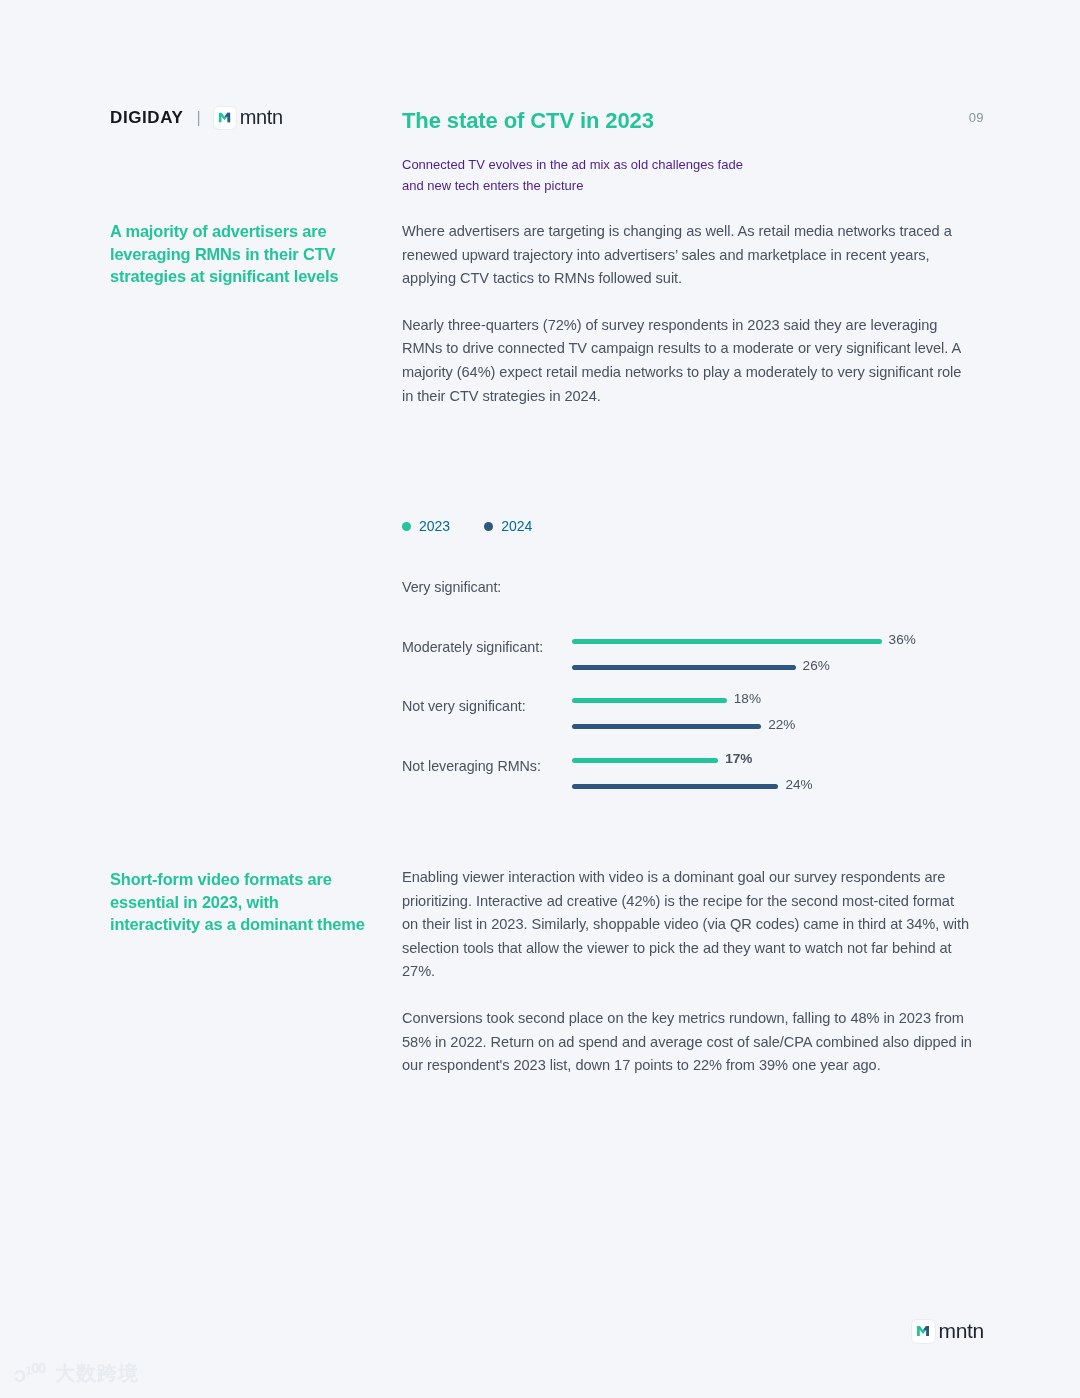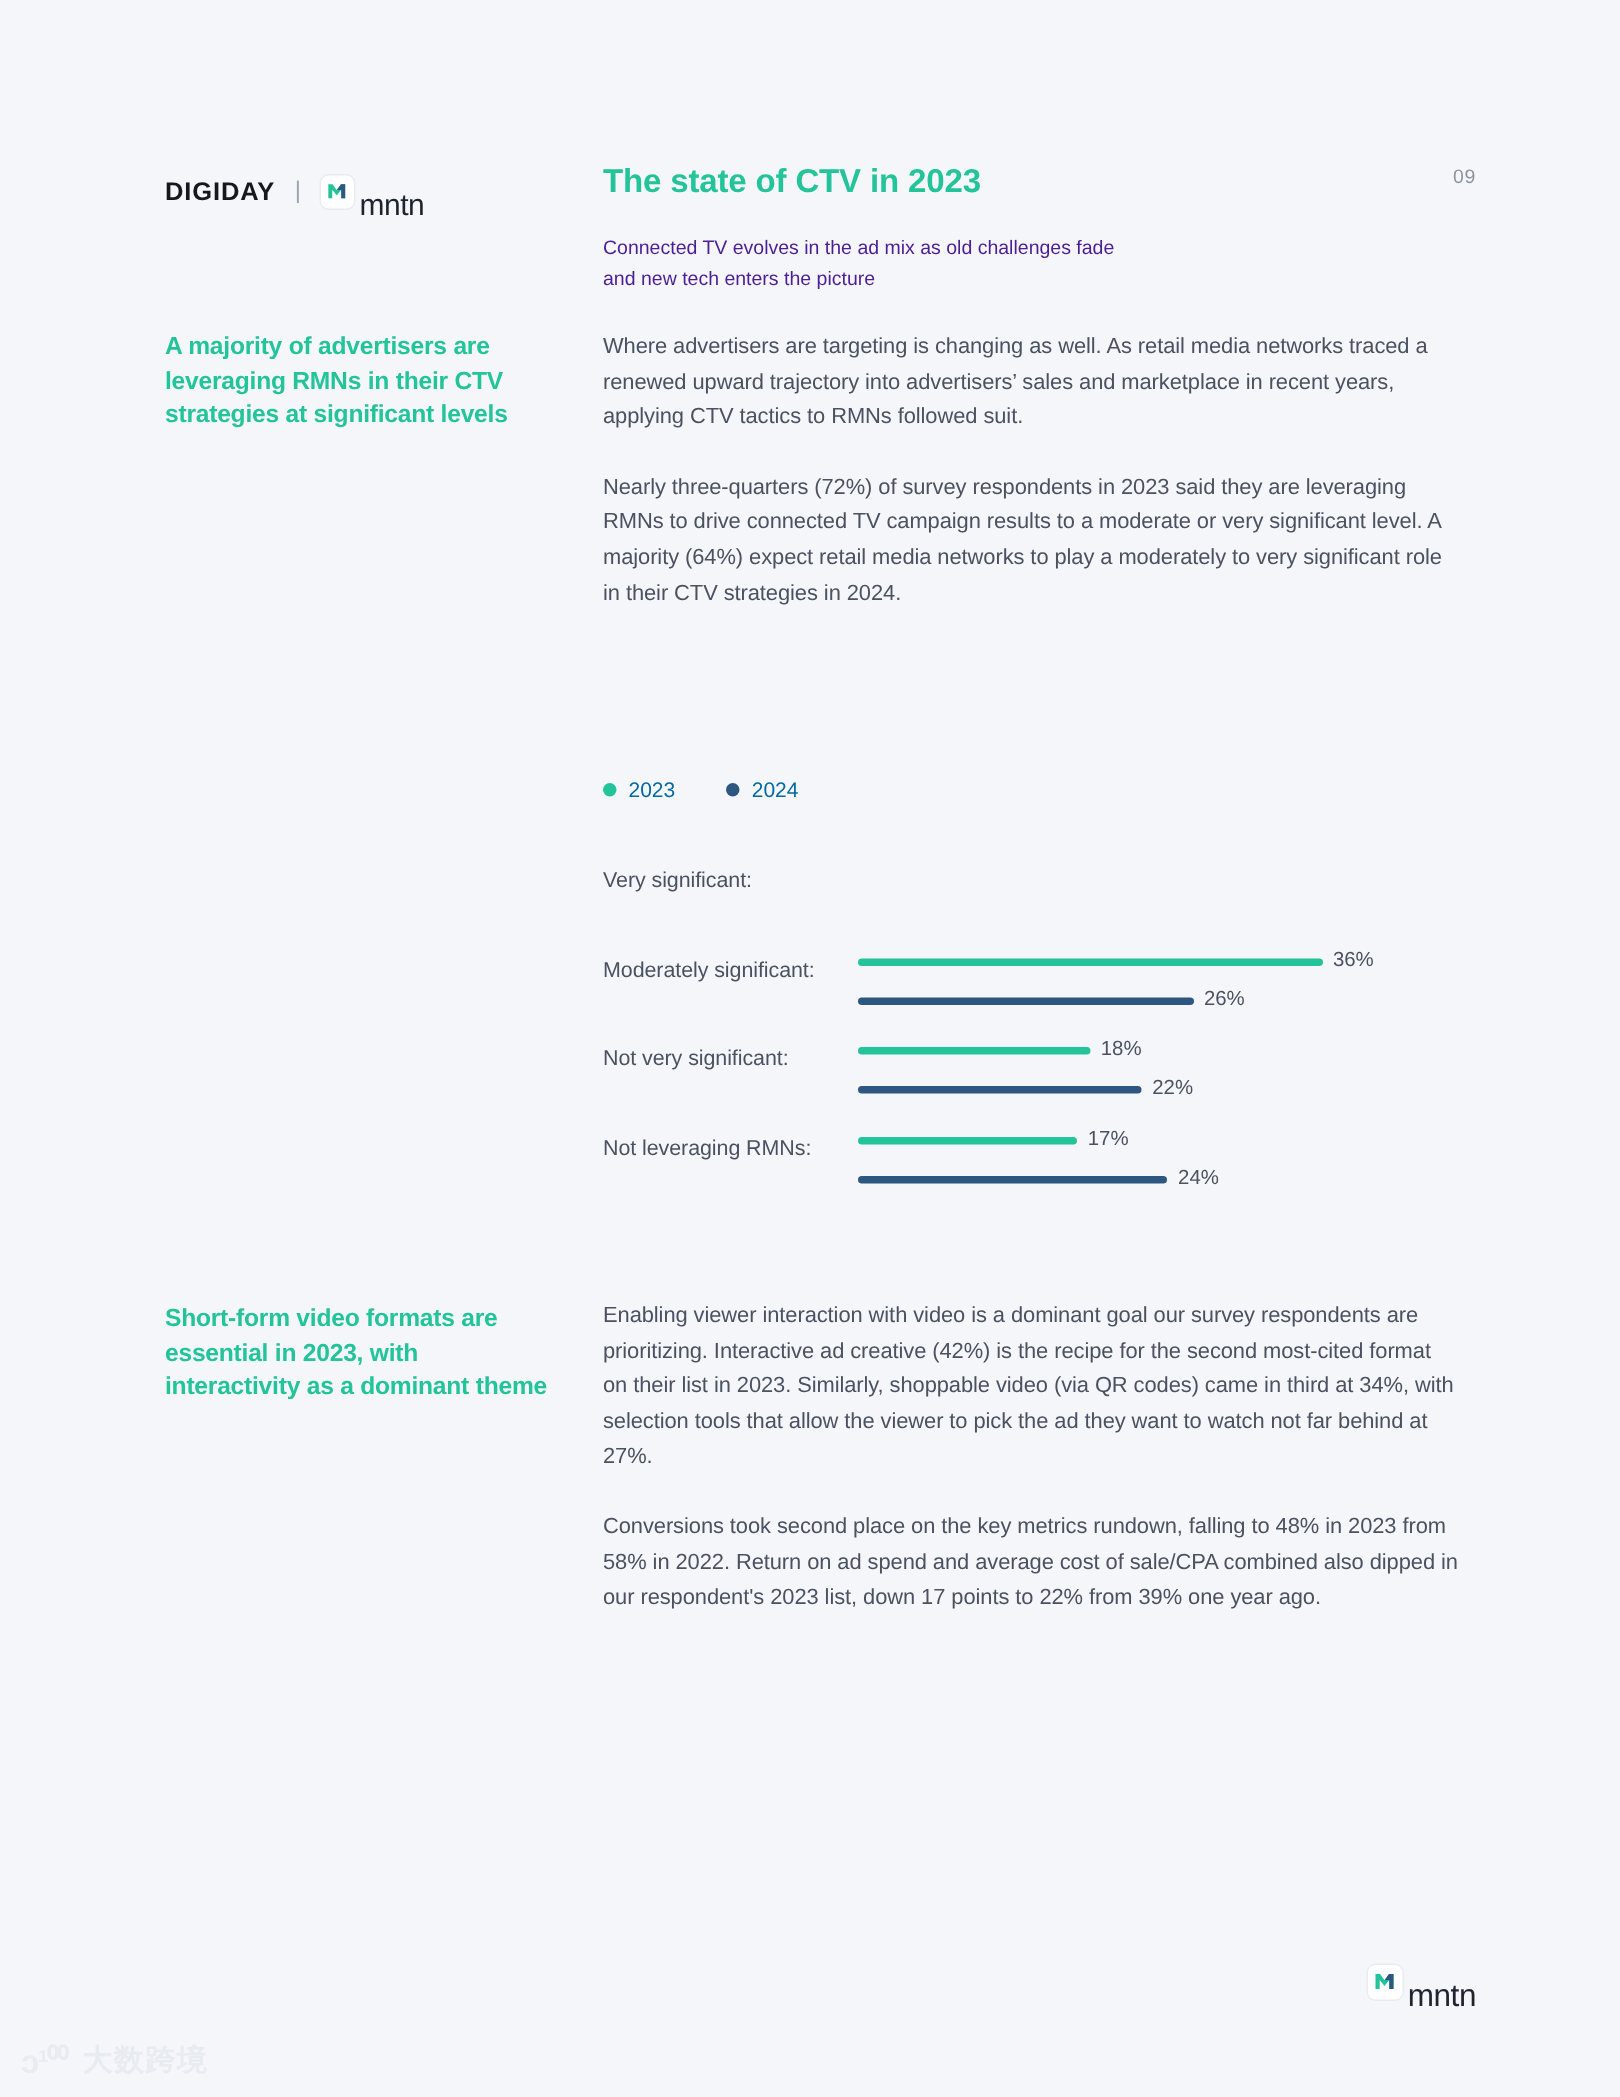--- a/index.html
+++ b/index.html
@@ -50,21 +50,20 @@
     background: #ffffff;
     border-radius: 5px;
     display: flex; align-items: center; justify-content: center;
     box-shadow: 0 0 0 1px rgba(0,0,0,0.045);
   }
   .mntn-word {
     font-size: 20px;
     font-weight: 400;
     letter-spacing: -0.3px;
     color: #1e2430;
-    margin-top: 20px;
   }
 
   .header-title-block { position: absolute; left: 402px; top: 108px; width: 500px; }
   .doc-title {
     font-size: 22px;
     font-weight: 700;
     color: #23c49a;
     letter-spacing: -0.1px;
     margin-bottom: 20px;
   }
@@ -268,21 +267,21 @@
             <span class="bar" style="width: 189.2px; background: rgb(45, 86, 128);"></span>
             <span class="bar-value" style="left: 196.2px;">22%</span>
           </div>
         </div>
       </div>
       <div class="chart-row">
         <div class="row-label">Not leveraging RMNs:</div>
         <div class="bars">
           <div class="bar-line">
             <span class="bar" style="width: 146.2px; background: rgb(35, 196, 154);"></span>
-            <span class="bar-value" style="left: 153.2px;">17%</span>
+            <span class="bar-value" style="left: 153.2px; font-weight: bold;">17%</span>
           </div>
           <div class="bar-line">
             <span class="bar" style="width: 206.4px; background: rgb(45, 86, 128);"></span>
             <span class="bar-value" style="left: 213.4px;">24%</span>
           </div>
         </div>
       </div>
     </div>
 
   <div class="section" style="top:0;">

